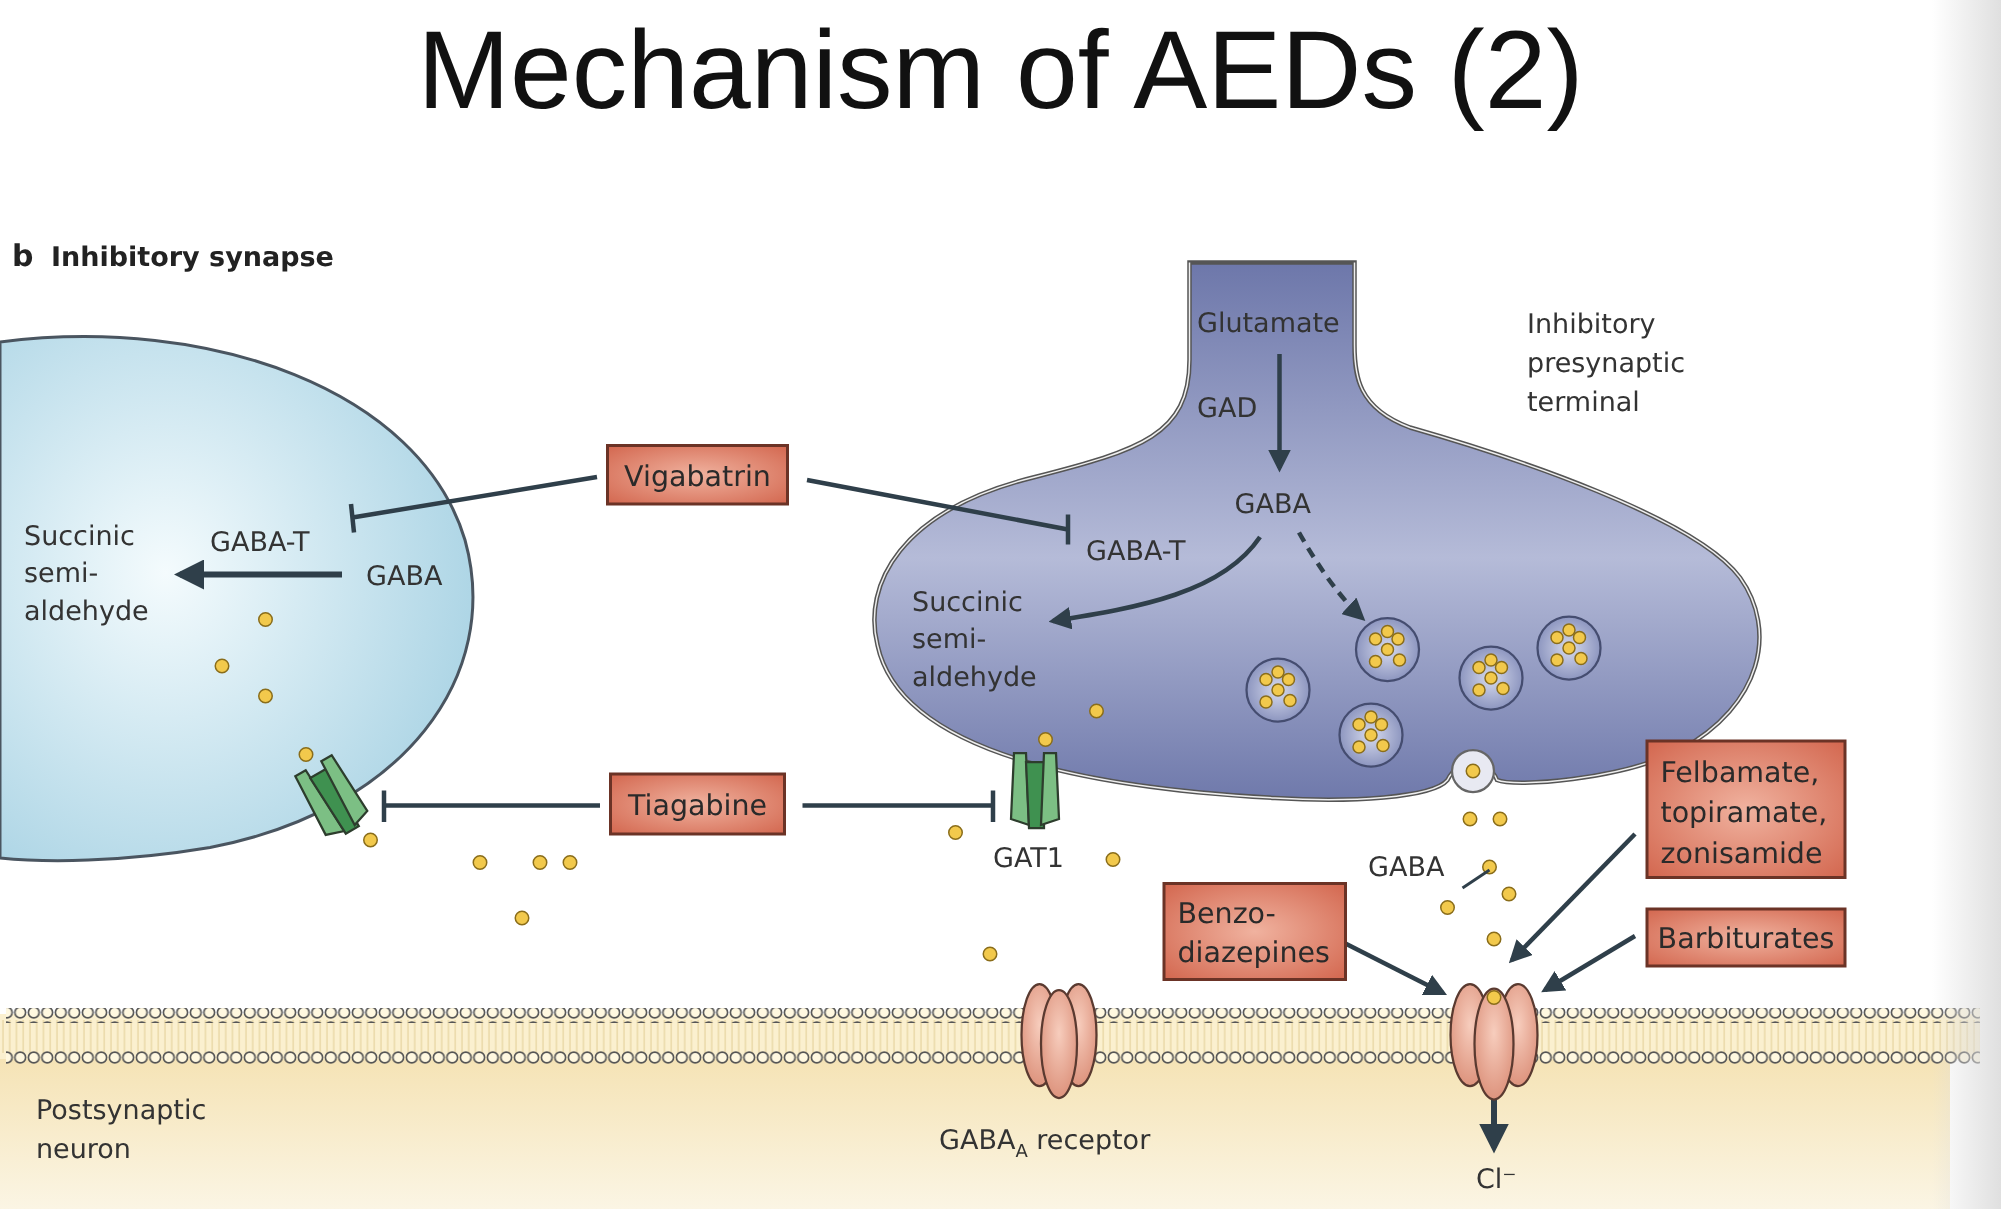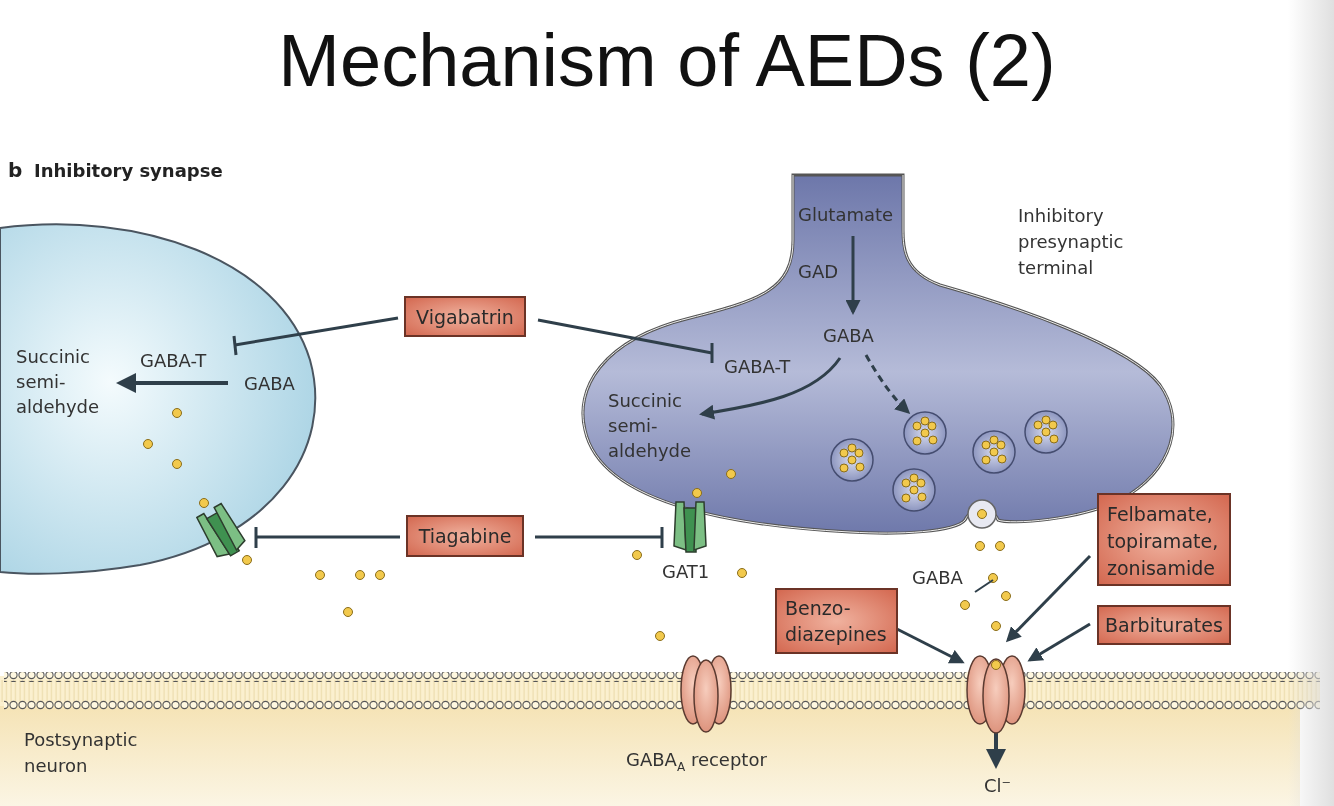--- a/index.html
+++ b/index.html
@@ -2,21 +2,21 @@
 <html><head>
 <meta charset="utf-8">
 <style>
   html, body { margin: 0; padding: 0; }
   body {
     width: 1334px; height: 806px; overflow: hidden; position: relative;
     background: #ffffff;
     font-family: "Liberation Sans", sans-serif;
   }
   .slide-title {
-    position: absolute; left: 0; top: 18px; width: 1334px; text-align: center;
+    position: absolute; left: 0; top: 4px; width: 1334px; text-align: center;
     font-family: "Liberation Sans", sans-serif;
     font-size: 74px; color: #111; letter-spacing: 0px;
   }
   .right-shade {
     position: absolute; right: 0; top: 0; width: 46px; height: 806px;
     background: linear-gradient(to right, rgba(255,255,255,0), rgba(220,220,220,0.9));
     pointer-events: none;
   }
   svg#diagram { position: absolute; left: 0; top: 0; }
   svg text { font-family: "DejaVu Sans", sans-serif; fill: #333; }

